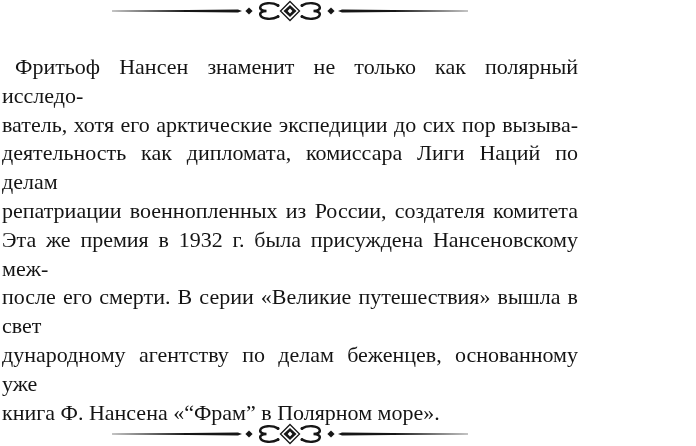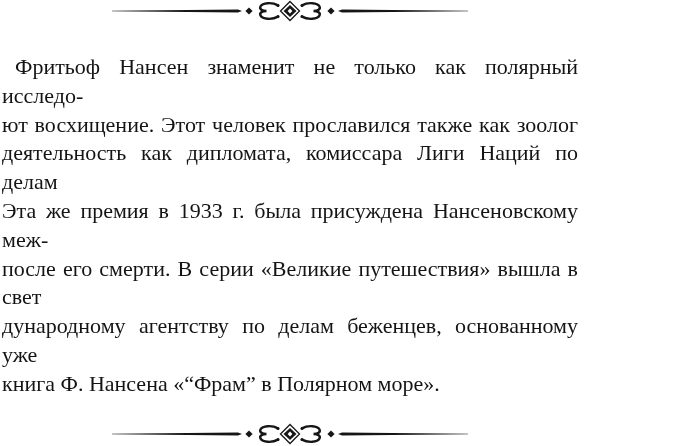--- a/index.html
+++ b/index.html
@@ -81,23 +81,24 @@
       <g>
         <path d="M178,1.5 L187.5,11 L178,20.5 L168.5,11 Z" fill="#ffffff" stroke="currentColor" stroke-width="1.3"></path>
         <path d="M178,5 L184.5,11 L178,17 L171.5,11 Z" fill="currentColor"></path>
         <path d="M178,8.6 L180.4,11 L178,13.4 L175.6,11 Z" fill="#ffffff"></path>
       </g>
     </svg>
   </div>
 
   <div class="text-block">
       <div class="line">Фритьоф Нансен знаменит не только как полярный исследо-</div>
-      <div class="line">ют восхищение. Этот человек прославился также как зоолог</div>
+      <div class="line">ватель, хотя его арктические экспедиции до сих пор вызыва-</div>
       <div class="line">деятельность как дипломата, комиссара Лиги Наций по делам</div>
-      <div class="line">Эта же премия в 1933 г. была присуждена Нансеновскому меж-</div>
+      <div class="line">репатриации военнопленных из России, создателя комитета</div>
+      <div class="line">Эта же премия в 1932 г. была присуждена Нансеновскому меж-</div>
       <div class="line">после его смерти. В серии «Великие путешествия» вышла в свет</div>
       <div class="line">дународному агентству по делам беженцев, основанному уже</div>
       <div class="line">книга Ф. Нансена «“Фрам” в Полярном море».</div>
     </div>
 
   <div class="ornament bottom">
     <svg viewBox="0 0 356 22" xmlns="http://www.w3.org/2000/svg">
       <g fill="currentColor" stroke="none">
         <polygon points="0,10.65 126,9.6 130,11 126,12.4 0,11.35"></polygon>
         <polygon points="356,10.65 230,9.6 226,11 230,12.4 356,11.35"></polygon>

